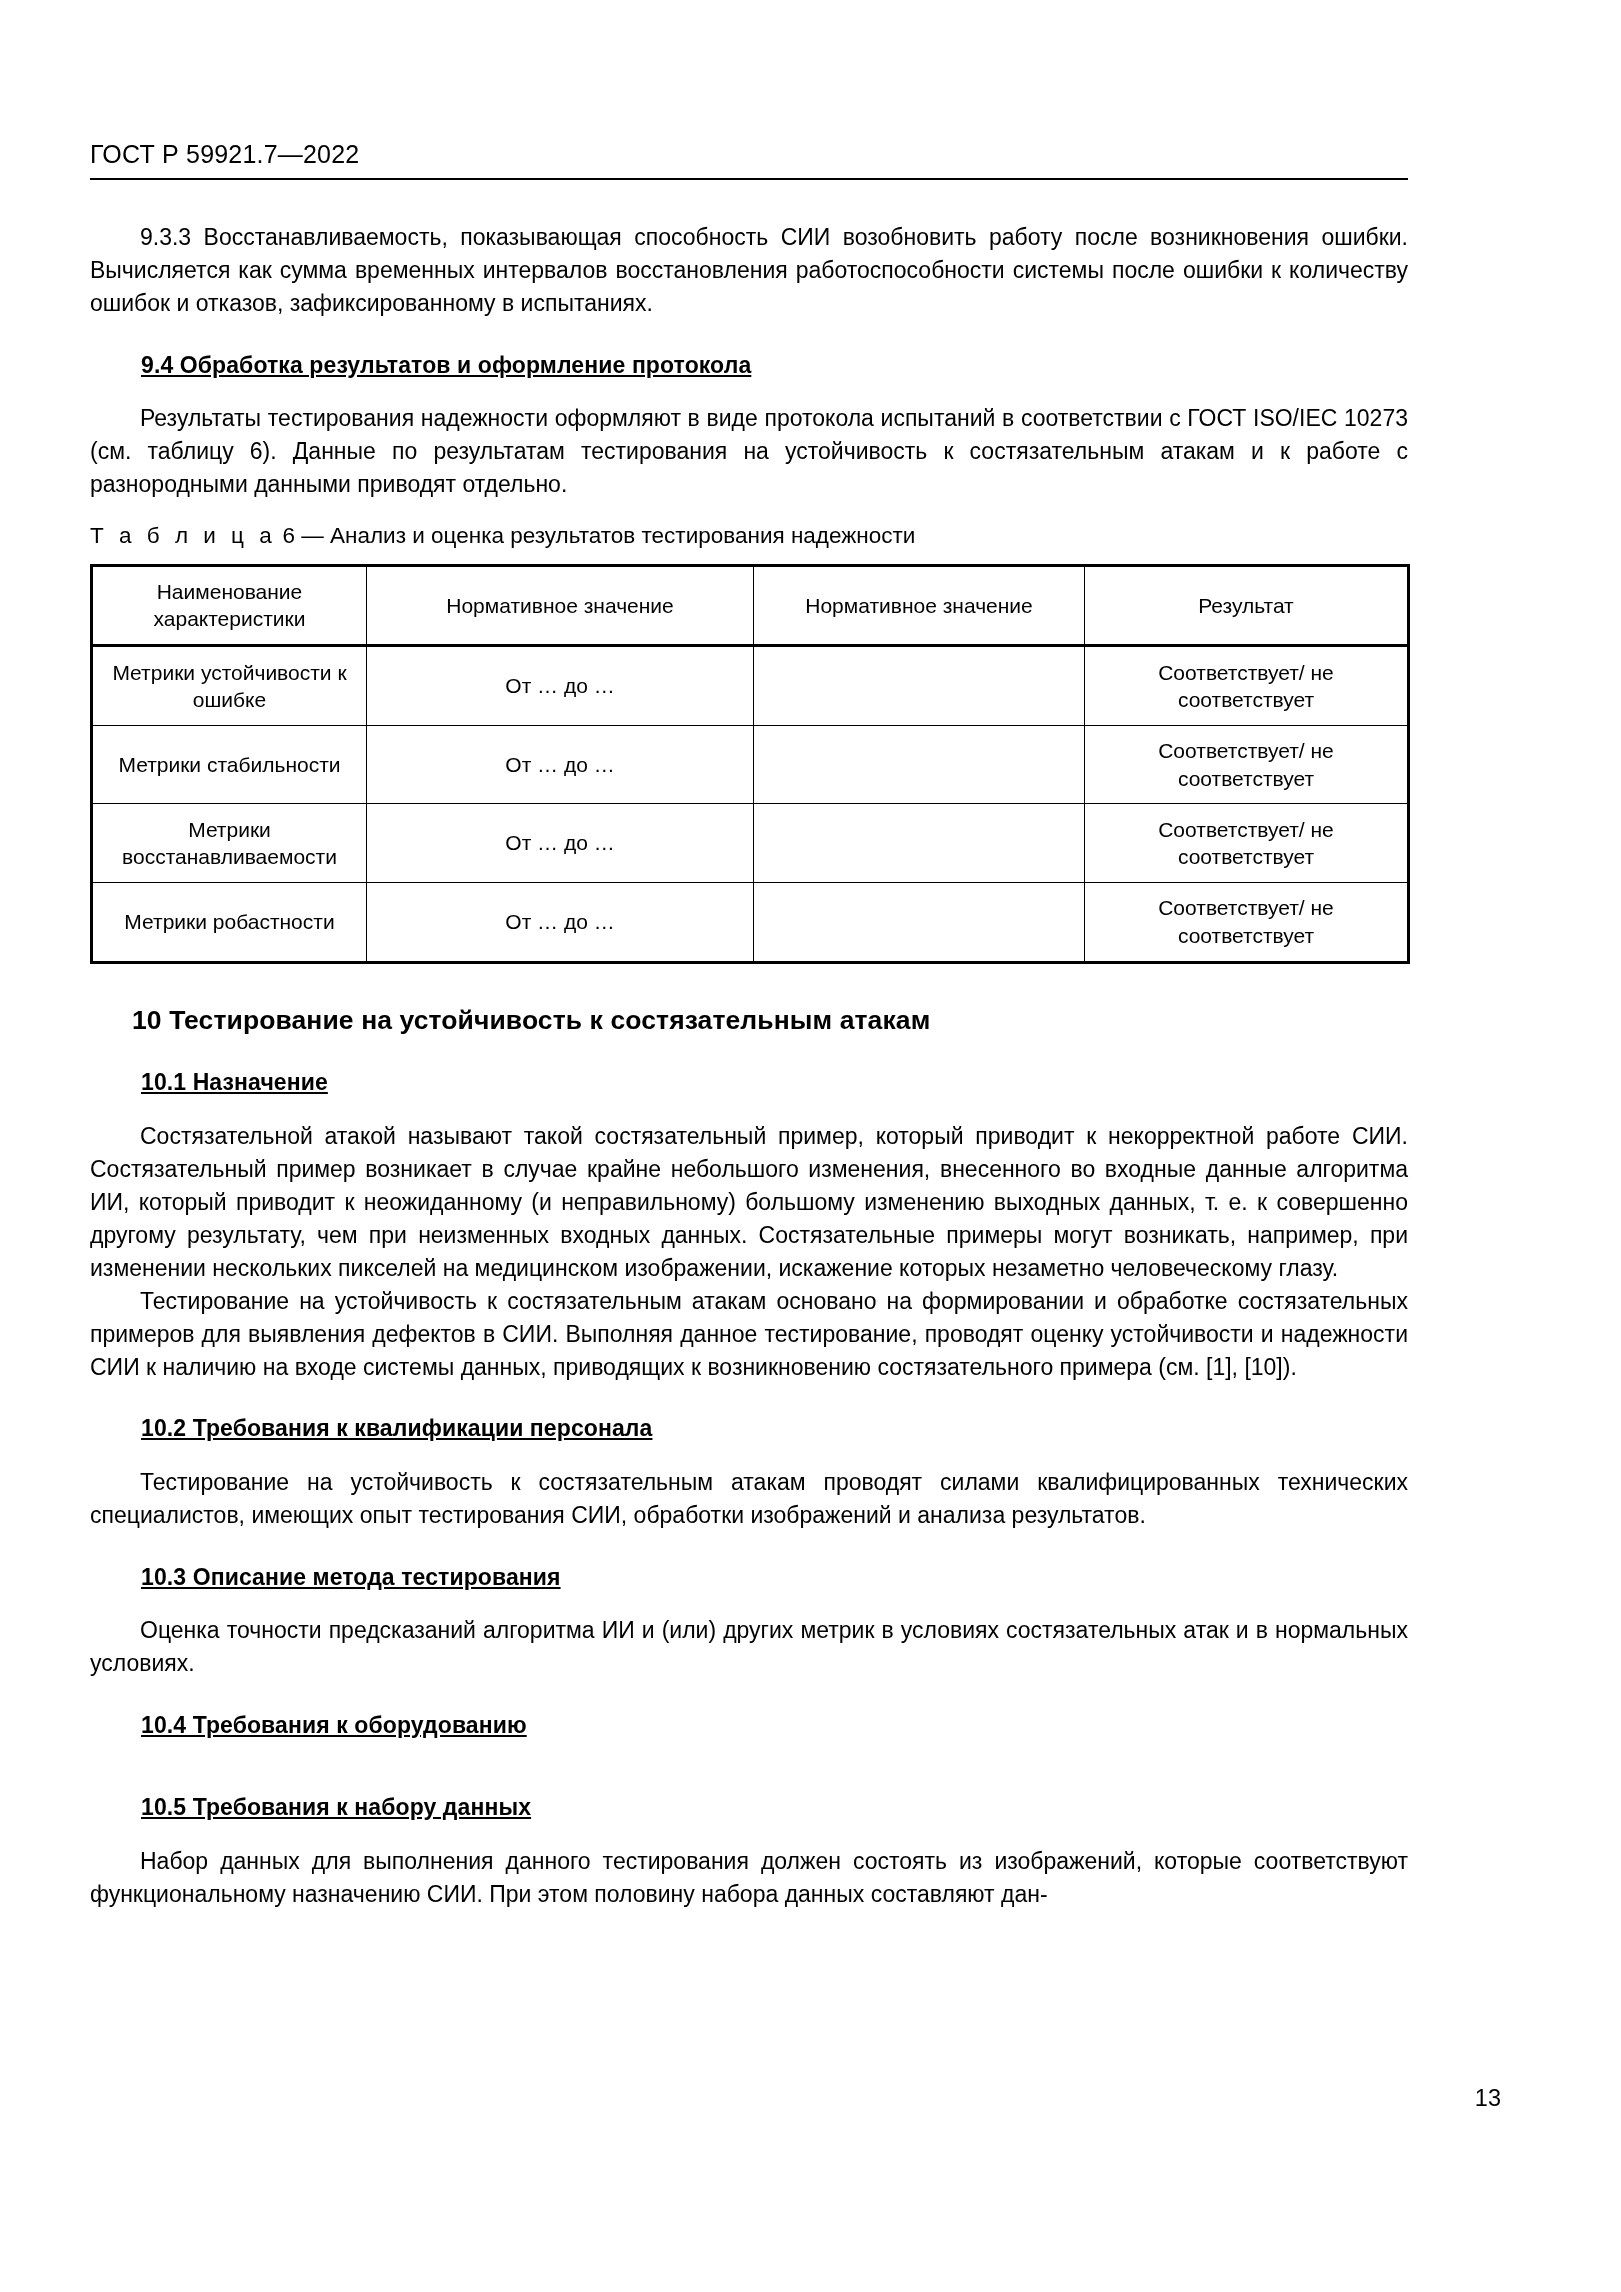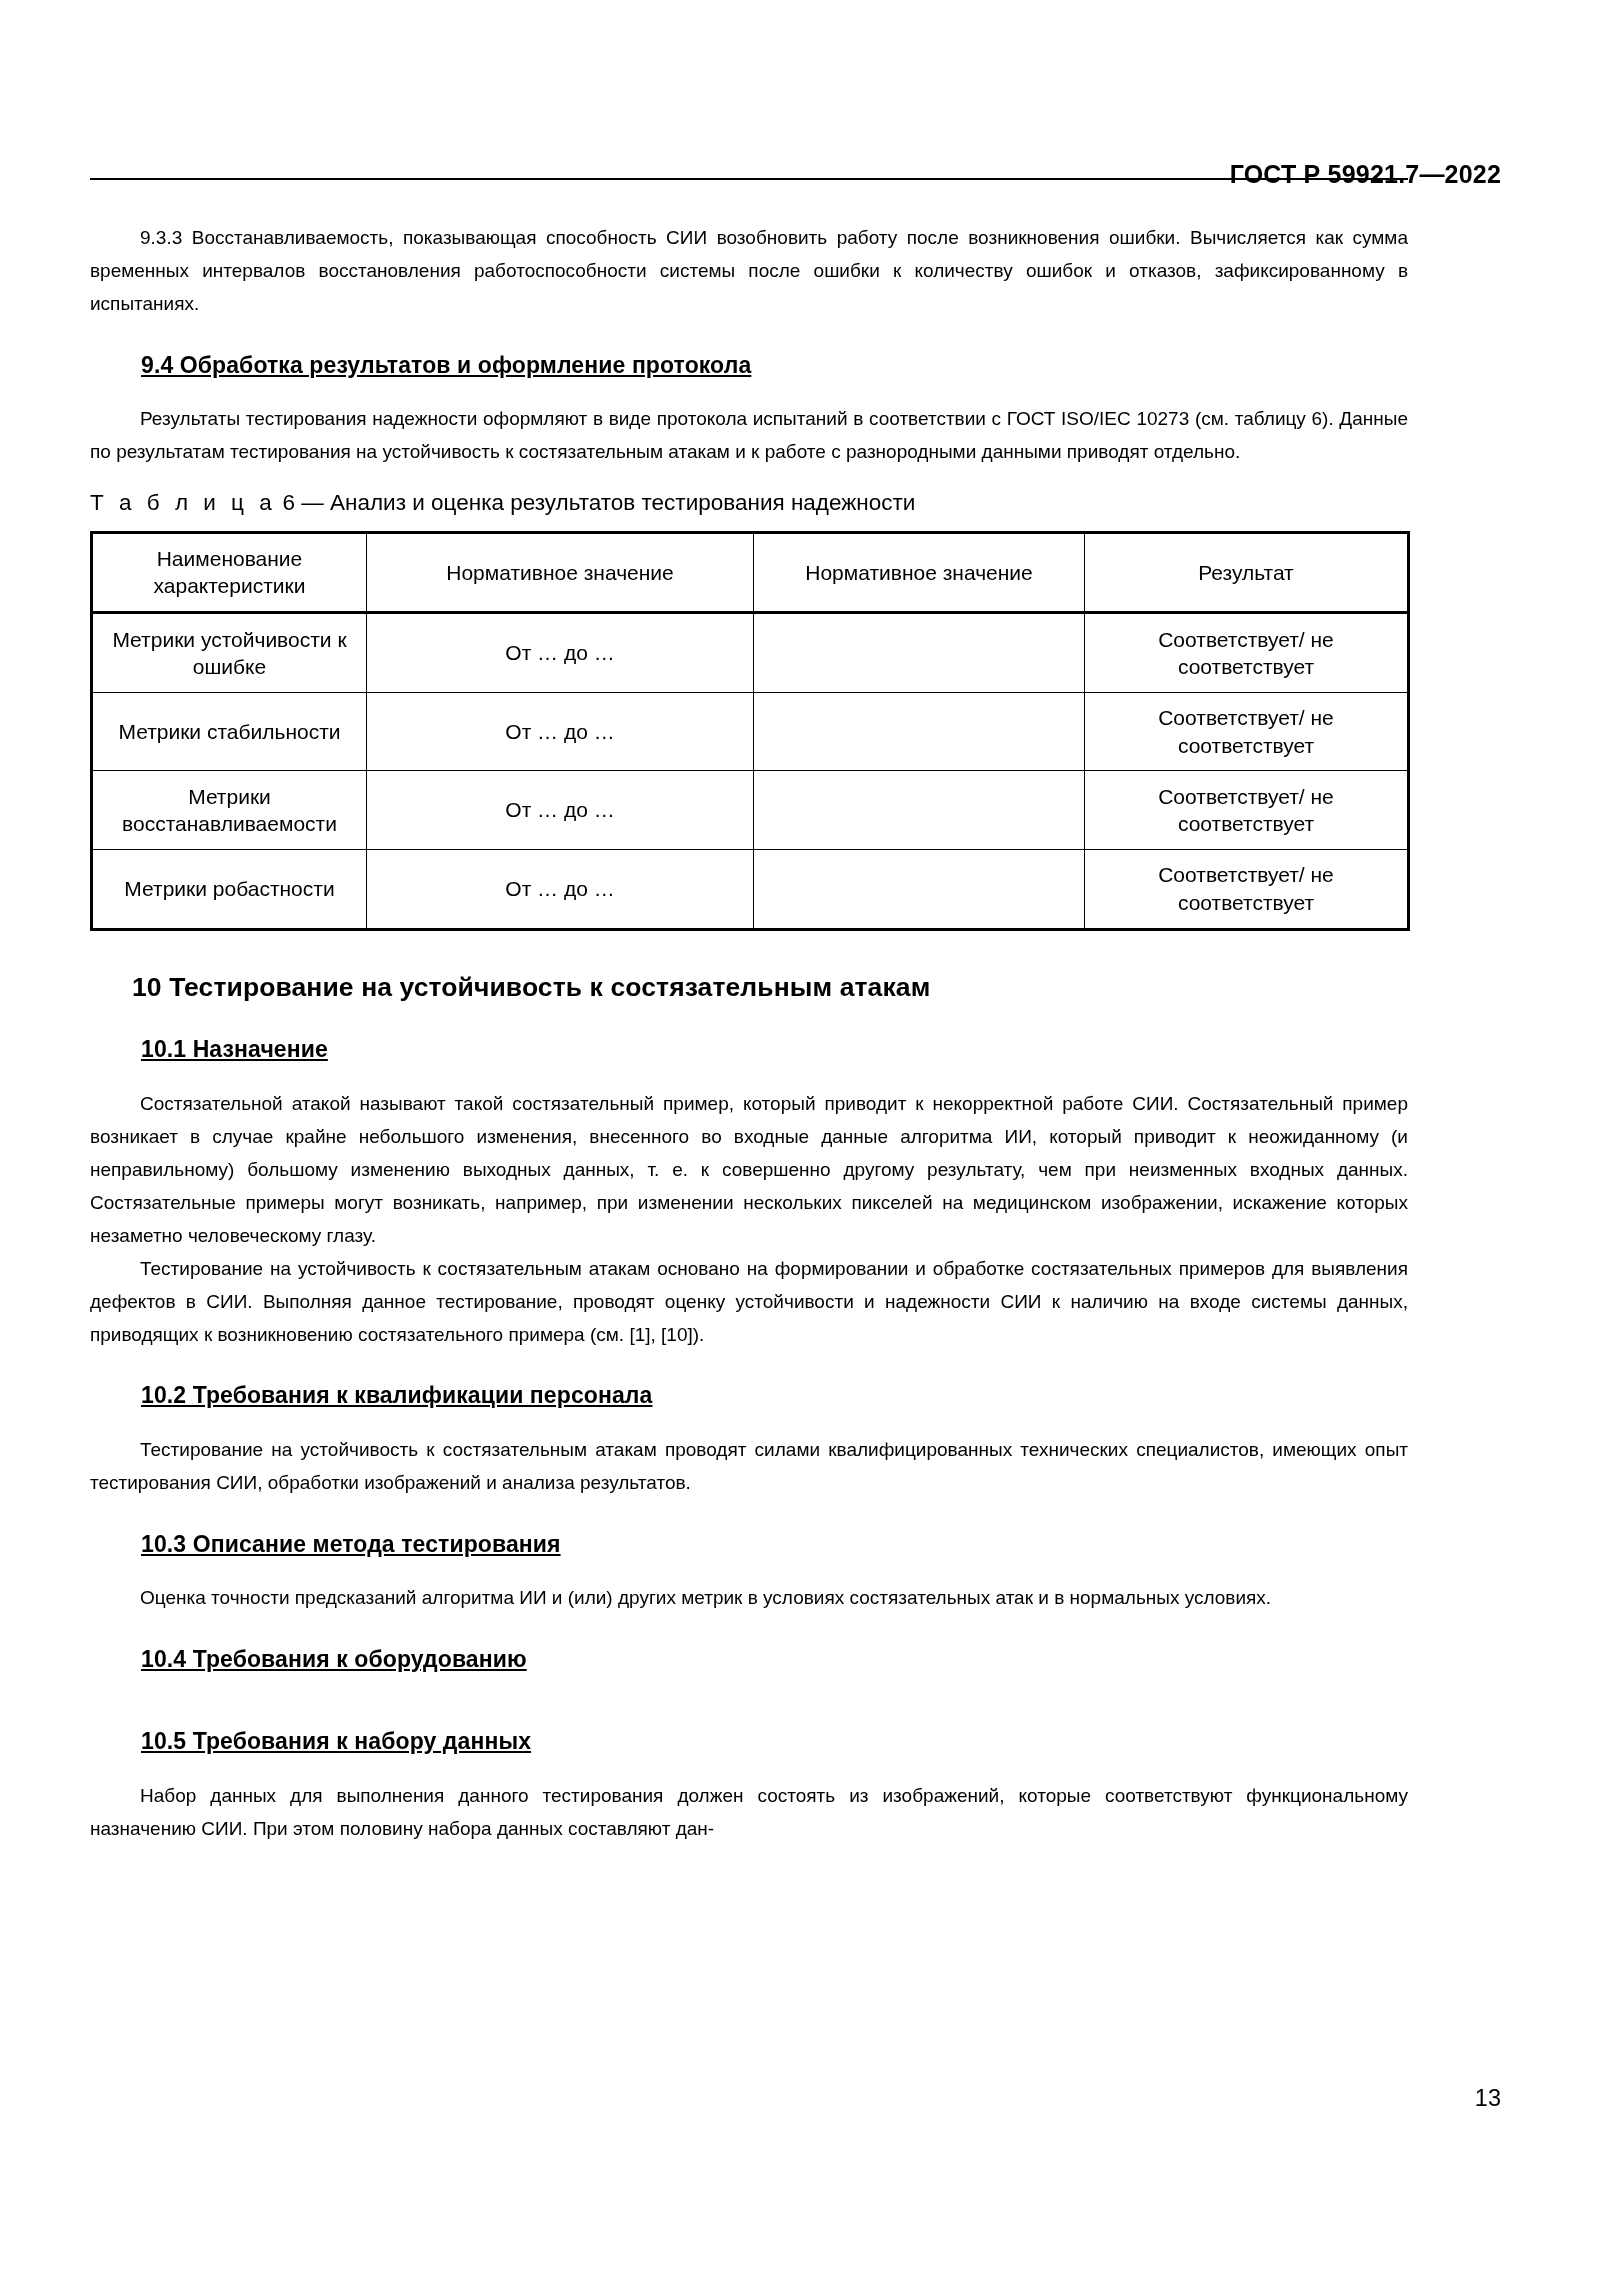--- a/index.html
+++ b/index.html
@@ -20,47 +20,45 @@
     padding: 0;
     overflow: hidden;
   }
 
   
   .running-header {
     position: absolute;
     top: 140px;
     left: 90px;
     right: 120px;
-    text-align: right;
     font-size: 25px;
-    font-weight: bold;
+    font-weight: normal;
     letter-spacing: 0.2px;
     white-space: nowrap;
-    margin-top: 20px;
   }
   .header-rule {
     position: absolute;
     top: 178px;
     left: 90px;
     width: 1318px;
     height: 2px;
     background: #000000;
   }
 
   
   .content {
     position: absolute;
     top: 221px;
     left: 90px;
     width: 1318px;
   }
 
   p.body-text {
     margin: 0;
-    font-size: 19px;
+    font-size: 23px;
     line-height: 33px;
     text-align: justify;
     text-justify: inter-word;
     text-indent: 50px;
     hyphens: manual;
   }
 
   h2.section-title {
     margin: 9px;
     font-size: 23px;

